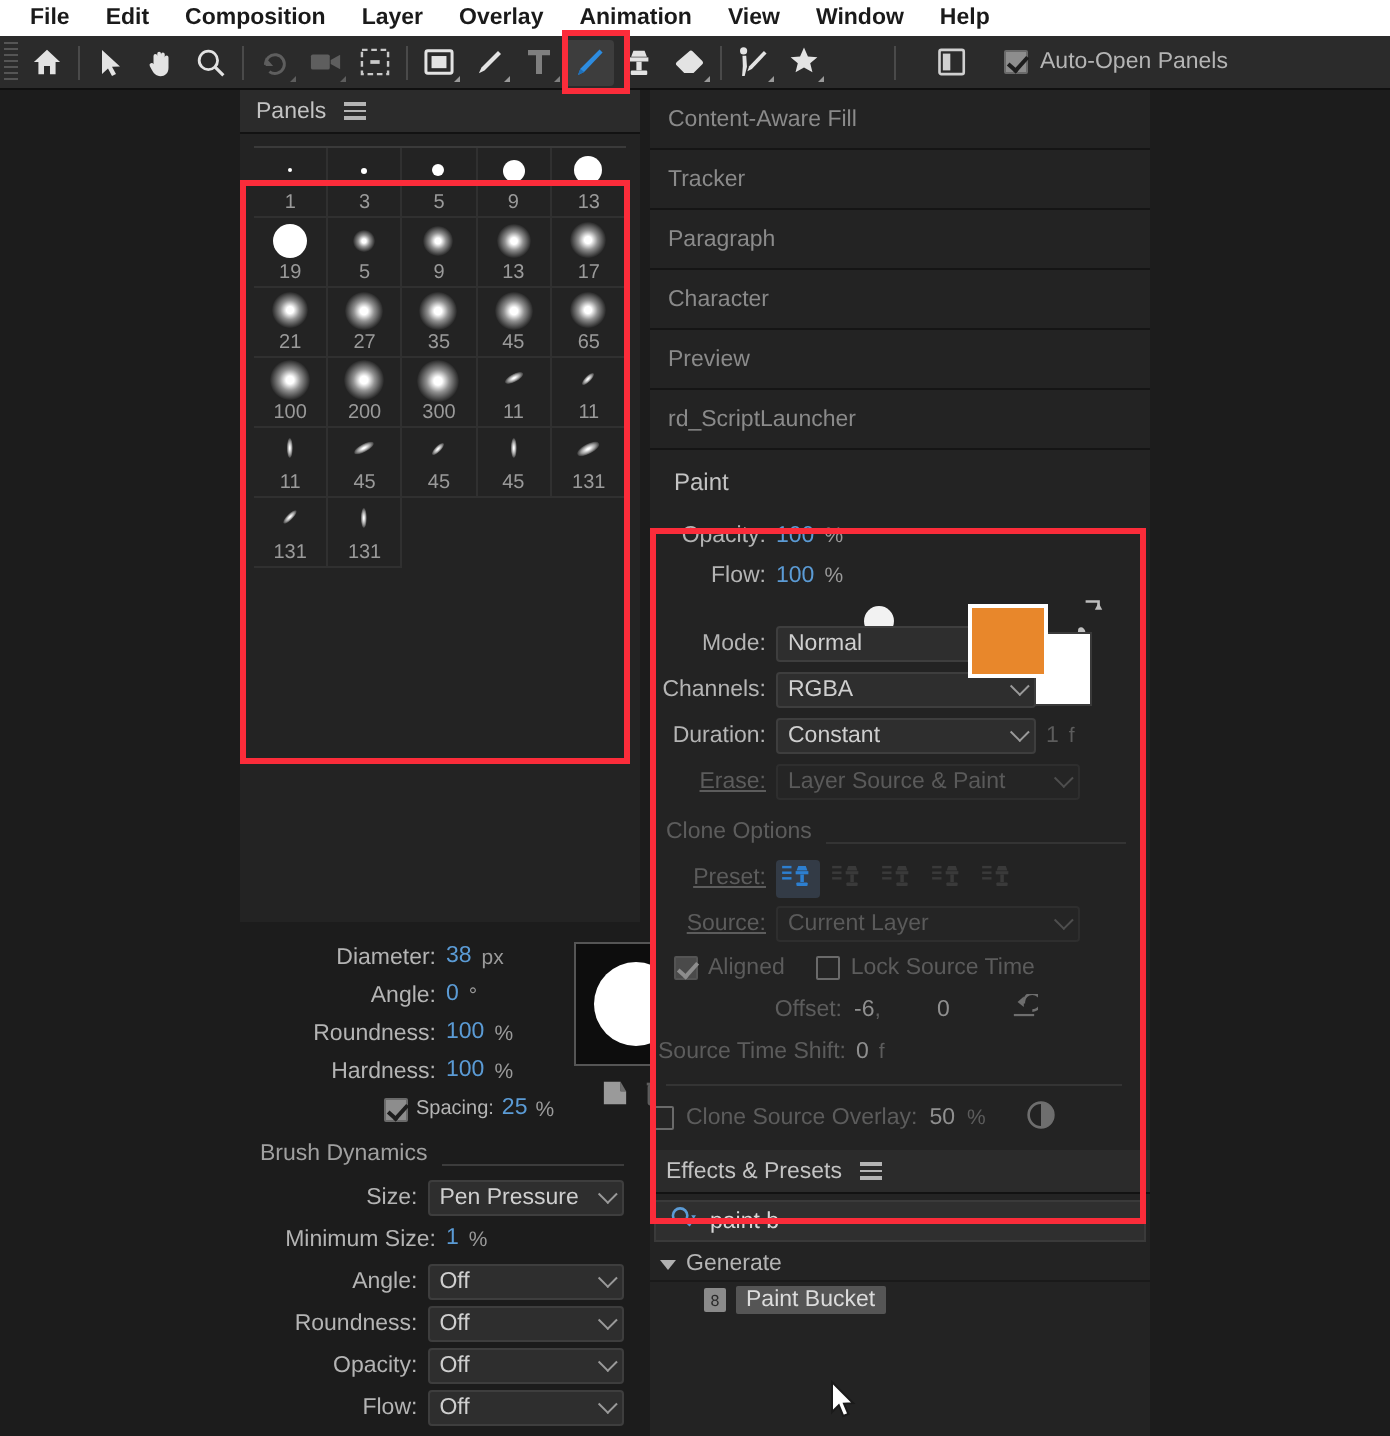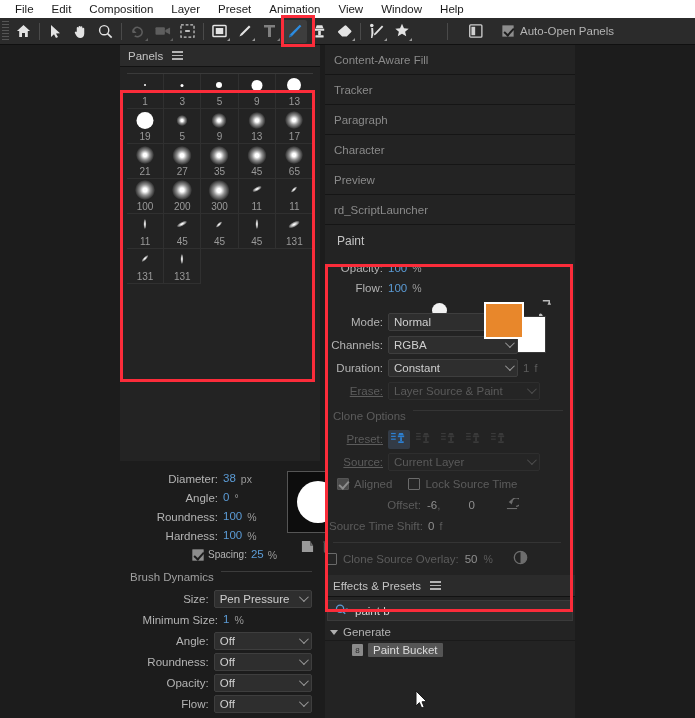--- a/index.html
+++ b/index.html
@@ -11,21 +11,21 @@
     font-size:11px;
     -webkit-font-smoothing:antialiased;
   }
   
   #menubar {
     height:18px; background:#ffffff; display:flex; align-items:center;
     padding-left:6px; gap:0;
   }
   #menubar .mi {
     color:#1a1a1a; font-size:11.5px; padding:0 9px; line-height:18px;
-    white-space:nowrap; cursor:default;
+    white-space:nowrap; cursor:default;font-weight:bold;
   }
   
   #toolbar {
     height:27px; background:#2b2b2b; display:flex; align-items:center;
     border-bottom:1px solid #101010; position:relative; padding-left:2px;
   }
   .grip { width:7px; height:21px; margin-right:2px;
     background:repeating-linear-gradient(to bottom,#555 0 1px,transparent 1px 3px); }
   .tb-btn {
     width:25px; height:23px; display:flex; align-items:center; justify-content:center;
@@ -72,21 +72,21 @@
      border:3px solid #fb2c3a; pointer-events:none; z-index:8; }
   
   #brushprops { background:#1c1c1c; padding:8px 8px 4px 6px; }
   .prow { display:flex; align-items:center; height:19px; gap:5px; }
   .plabel { width:92px; text-align:right; color:#b4b4b4; font-size:11.5px;}
   .pval { color:#5b9bd5; font-size:11.5px; border-bottom:1px dotted transparent; cursor:default;}
   .punit { color:#9a9a9a; font-size:10.5px;}
   #preview-box { width:62px; height:62px; background:#0d0d0d; border:1px solid #555;
      display:flex; align-items:center; justify-content:center; }
   #preview-circ { width:42px;height:42px;border-radius:50%;background:#fff;}
-  .sec-hd { display:flex; align-items:flex-start; gap:7px; margin:7px 0 5px 4px; }
+  .sec-hd { display:flex; align-items:flex-end; gap:7px; margin:7px 0 5px 4px; }
   .sec-hd span { color:#a0a0a0; font-size:11.5px; white-space:nowrap;}
   .sec-hd i { flex:1; height:1px; background:#3c3c3c; }
   
   .sel-ctl { background:#2e2e2e; border:1px solid #3e3e3e; height:18px; border-radius:2px;
      display:flex; align-items:center; padding:0 5px; color:#cfcfcf; font-size:11.5px;
      position:relative; cursor:default;}
   .sel-ctl .cv{ flex:1; }
   .chev { width:7px;height:7px;border-right:1.5px solid #9a9a9a;border-bottom:1.5px solid #9a9a9a;
      transform:rotate(45deg) translateY(-2px); margin-left:4px;}
   .sel-ctl.dis { background:#252525; border-color:#2e2e2e; color:#5a5a5a;}
@@ -134,21 +134,21 @@
   #cursor { position:absolute; left:415px; top:645px; z-index:20; pointer-events:none;}
 </style>
 </head>
 <body>
 
 <div id="menubar">
   <div class="mi">File</div>
   <div class="mi">Edit</div>
   <div class="mi">Composition</div>
   <div class="mi">Layer</div>
-  <div class="mi">Preset</div>
+  <div class="mi">Overlay</div>
   <div class="mi">Animation</div>
   <div class="mi">View</div>
   <div class="mi">Window</div>
   <div class="mi">Help</div>
 </div>
 
 <div id="toolbar">
   <div class="grip"></div>
 
   <div class="tb-btn">

